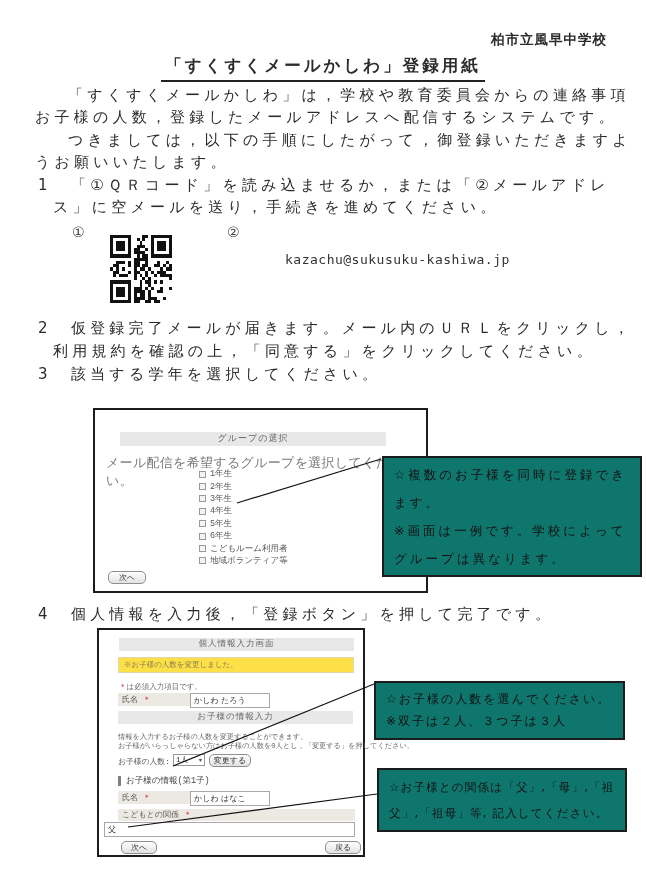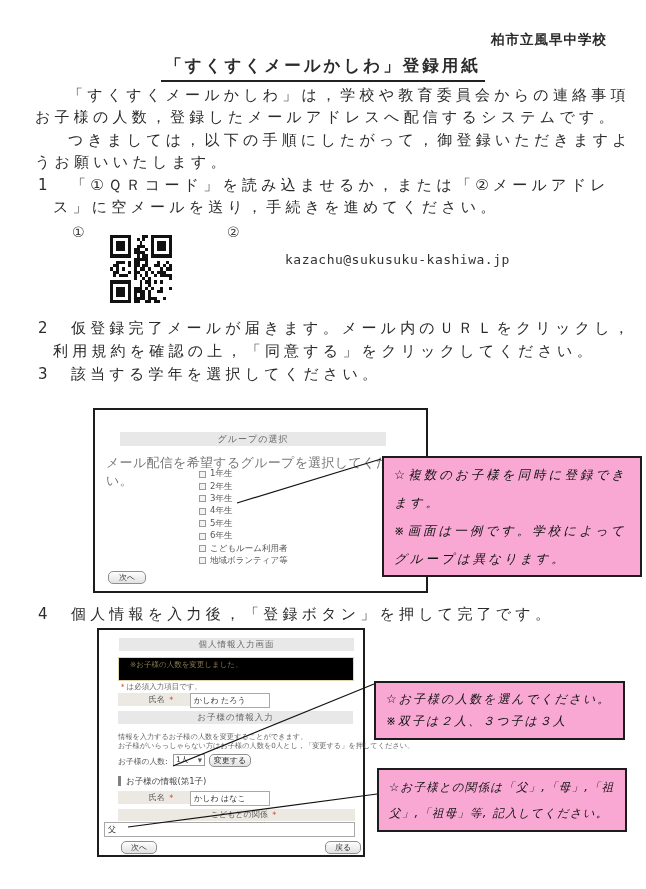--- a/index.html
+++ b/index.html
@@ -30,21 +30,21 @@
     font-size:13px;letter-spacing:0.5px;color:#333;white-space:nowrap;
   }
   #qr{position:absolute;top:235px;left:110px;}
   
   .shot{
     position:absolute;background:#fff;border:2px solid #1c1c1c;
     box-sizing:border-box;
   }
   #shot1{left:93px;top:408px;width:335px;height:185px;}
   #shot2{left:97px;top:628px;width:268px;height:229px;}
-  .shot *{box-sizing:border-box;}
+  .shot *{box-sizing:border-box;font-family:Liberation Mono, monospace;}
   .gbar{
     position:absolute;background:#e8e8e8;color:#666;
     text-align:center;letter-spacing:1px;
   }
   .s1-header{left:25px;top:22px;width:266px;height:14px;font-size:9px;line-height:14px;}
   .s1-instr{position:absolute;left:11px;top:44px;font-size:13px;color:#777;letter-spacing:0.3px;}
   .optlist{position:absolute;left:104px;top:58px;}
   .optrow{display:flex;align-items:center;height:12.4px;}
   .cbx{
     width:7px;height:7px;border:1px solid #9a9a9a;background:#f4f4f4;
@@ -54,29 +54,29 @@
   .fbtn{
     position:absolute;border:1px solid #8f8f8f;border-radius:5px;
     background:linear-gradient(#fefefe,#e2e2e2);
     font-size:8px;color:#333;text-align:center;line-height:11px;
     cursor:default;white-space:nowrap;
   }
   .s1-next{left:13px;top:161px;width:38px;height:13px;}
   
   .s2-header{left:20px;top:8px;width:235px;height:13px;font-size:8.5px;line-height:13px;}
   .s2-notice{
-    position:absolute;left:19px;top:27px;width:236px;height:24px;
-    background:#000000;border:1px solid #e0d6aa;
-    font-size:7.5px;line-height:14px;color:#8a7950;padding-left:11px;white-space:nowrap;
+    position:absolute;left:19px;top:27px;width:236px;height:16px;
+    background:#fde047;border:1px solid #e0d6aa;
+    font-size:7.5px;line-height:14px;color:#8a7950;padding-left:5px;white-space:nowrap;
   }
   .s2-req{position:absolute;left:20px;top:52px;font-size:7.5px;color:#666;}
   .red{color:#cc2222;}
   .flabel{
     position:absolute;background:#ece8e2;color:#555;
-    font-size:8px;line-height:13px;padding-left:16px;white-space:nowrap;text-align:center;
+    font-size:8px;line-height:13px;padding-left:4px;white-space:nowrap;
   }
   .finput{
     position:absolute;border:1px solid #a8a8a8;background:#fff;
     font-size:8px;color:#333;padding:0 0 0 3px;margin:0;height:15px;
     font-family:inherit;
   }
   .s2-note{position:absolute;left:19px;font-size:7.2px;color:#666;white-space:nowrap;}
   .s2-countlabel{position:absolute;left:19px;top:126px;font-size:7.8px;color:#555;white-space:nowrap;}
   .selbox{
     position:absolute;left:74px;top:124px;width:32px;height:12px;
@@ -86,22 +86,22 @@
   .selbox .caret{font-size:5.5px;color:#555;}
   .s2-change{left:110px;top:124px;width:42px;height:13px;}
   .s2-section{
     position:absolute;left:19px;top:146px;font-size:8.5px;color:#444;
     border-left:3px solid #808080;padding-left:5px;line-height:10px;white-space:nowrap;
   }
   .s2-next{left:22px;top:211px;width:36px;height:13px;}
   .s2-back{left:226px;top:211px;width:36px;height:13px;}
   
   .note{
-    position:absolute;background:#f9a8d4;border:2px solid #1c1c1c;
-    box-sizing:border-box;color:#111;overflow:hidden;z-index:6;font-style:italic;
+    position:absolute;background:#0f766e;border:2px solid #1c1c1c;
+    box-sizing:border-box;color:#111;overflow:hidden;z-index:6;
   }
   .note p{margin:0;}
   #note1{left:382px;top:456px;width:260px;height:121px;padding:3px 10px;
          font-size:12.5px;letter-spacing:3px;line-height:28px;}
   #note2{left:374px;top:681px;width:251px;height:59px;padding:5px 10px;
          font-size:12px;letter-spacing:2px;line-height:22px;}
   #note3{left:377px;top:768px;width:250px;height:64px;padding:4px 10px;
          font-size:11.5px;letter-spacing:1.2px;line-height:26px;}
   #lines-overlay{position:absolute;left:0;top:0;z-index:5;pointer-events:none;}
 </style>

